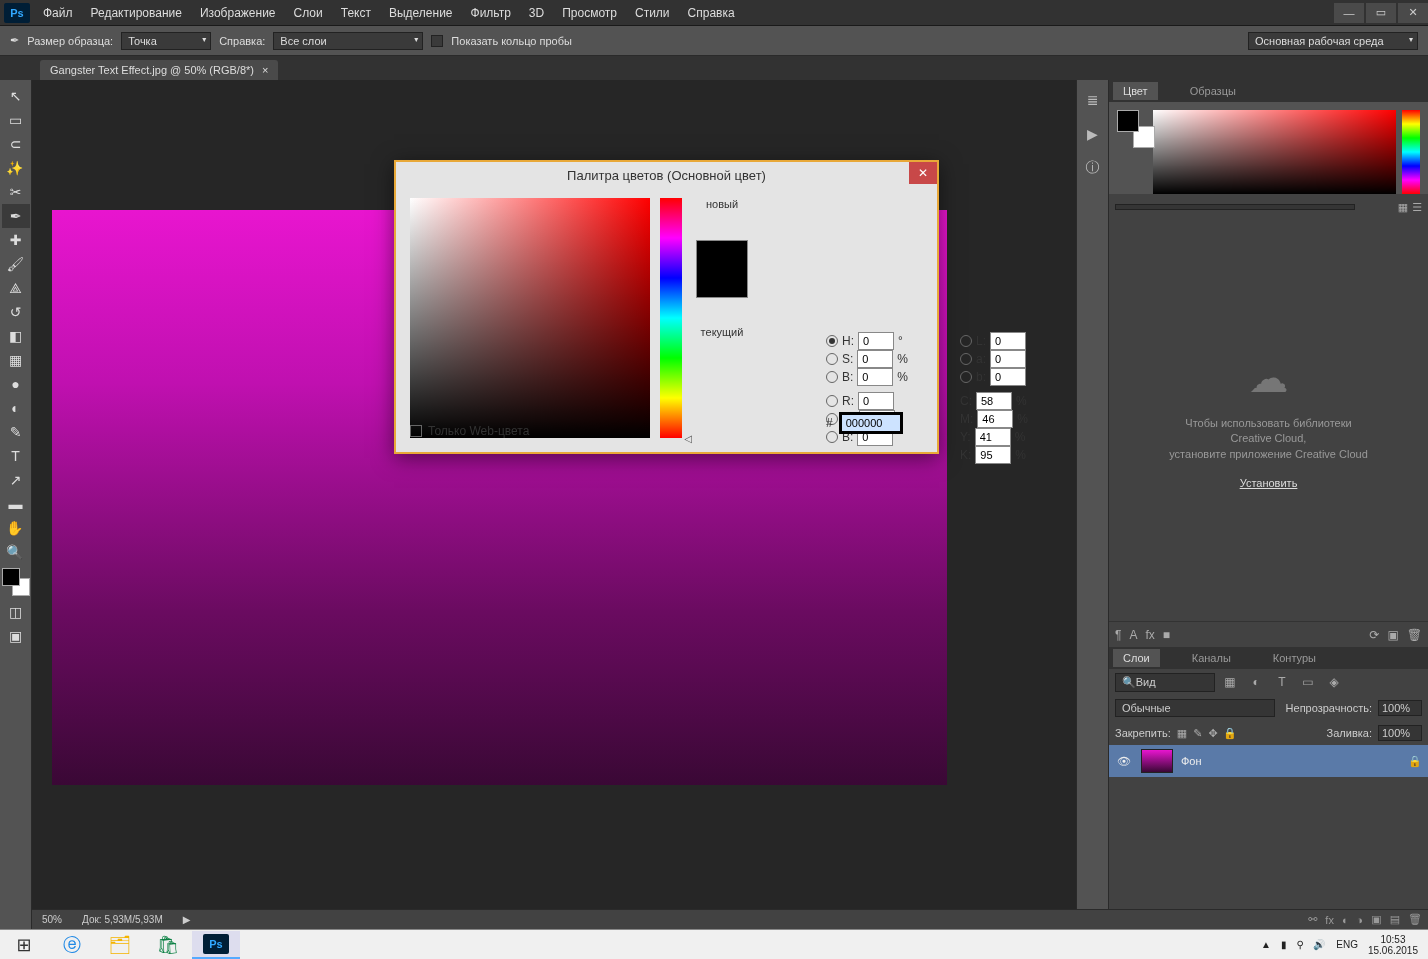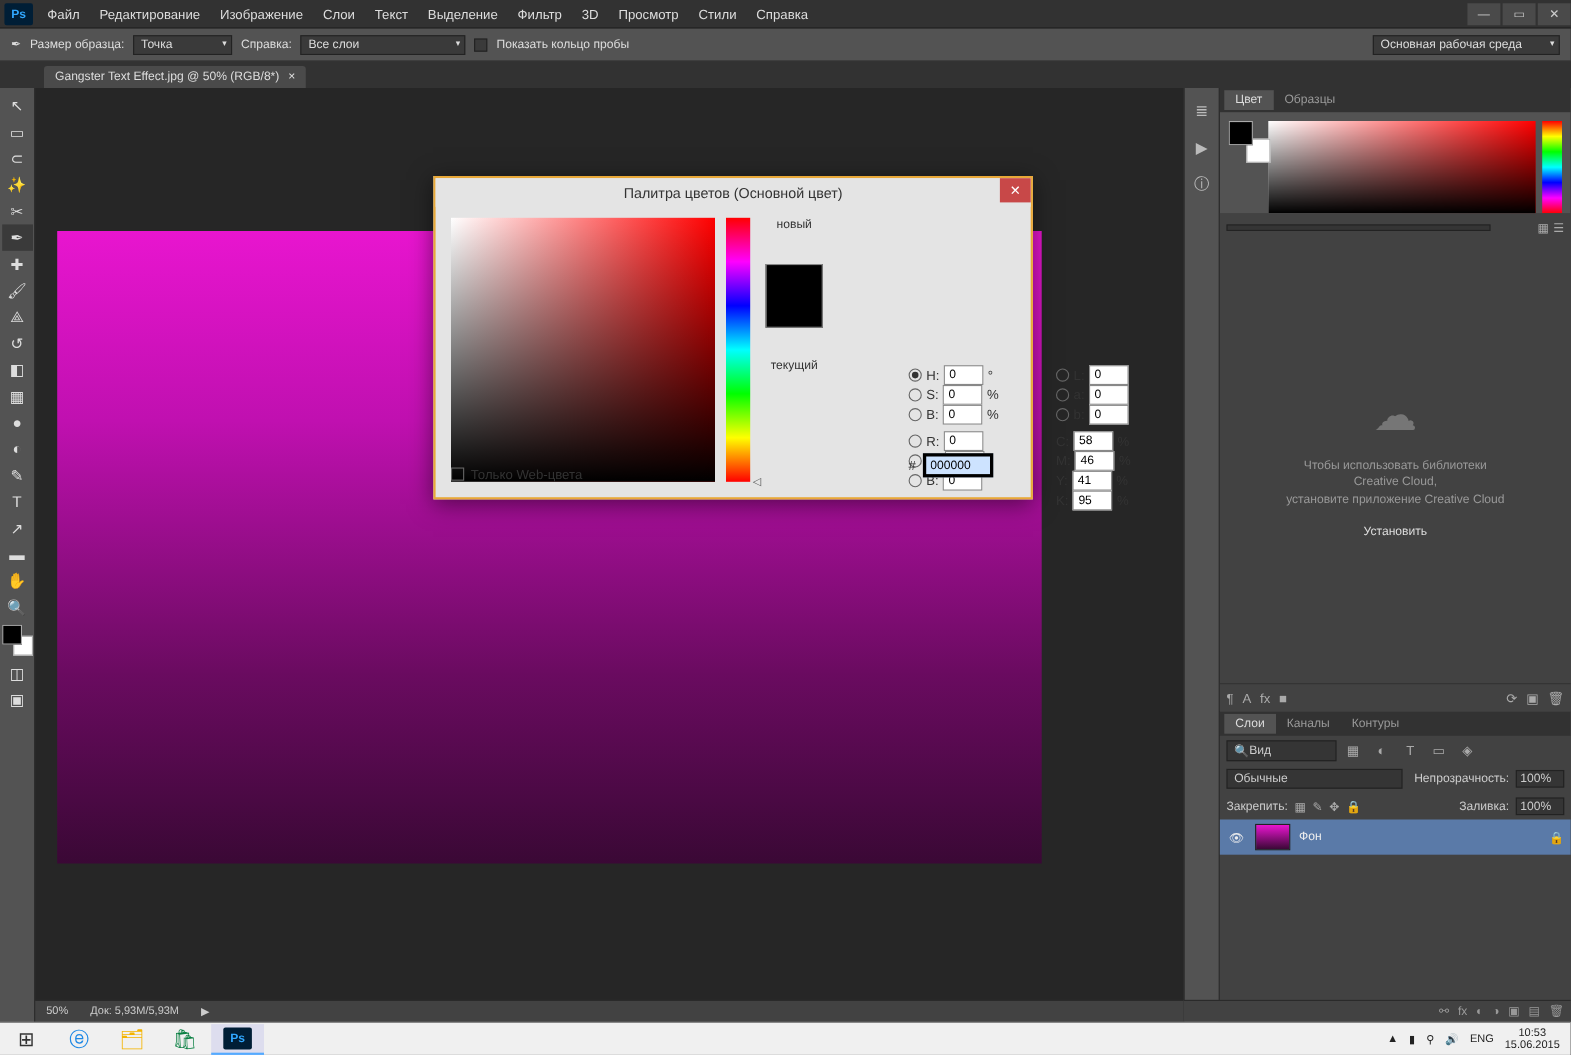--- a/index.html
+++ b/index.html
@@ -38,34 +38,34 @@
 
 .canvas-area { flex: 1; background: #262626; position: relative; overflow: hidden; }
 .canvas { position: absolute; left: 20px; top: 130px; width: 895px; height: 575px; background: linear-gradient(180deg, #e815cf 0%, #c010b0 30%, #6a0b60 70%, #3a0835 100%); }
 
 
 .right-strip { width: 32px; background: #535353; display: flex; flex-direction: column; align-items: center; gap: 14px; padding-top: 10px; border-left: 1px solid #2a2a2a; }
 .strip-icon { width: 20px; height: 20px; color: #bbb; display: flex; align-items: center; justify-content: center; font-size: 14px; }
 
 
 .right-panels { width: 320px; background: #535353; display: flex; flex-direction: column; border-left: 1px solid #2a2a2a; }
-.panel-tabs { height: 22px; background: #323232; display: flex; align-items: center; padding-left: 4px; }
+.panel-tabs { height: 22px; background: #323232; display: flex; align-items: center; padding-left: 4px; gap: 22px; }
 .ptab { padding: 3px 10px; font-size: 11px; color: #999; }
 .ptab.active { background: #535353; color: #ddd; }
 .color-panel { height: 92px; padding: 8px; display: flex; gap: 6px; }
 .color-swatch { width: 30px; height: 30px; position: relative; }
 .color-swatch .fg { width: 22px; height: 22px; background: #000; border: 1px solid #aaa; position: absolute; top: 0; left: 0; z-index: 2; }
 .color-swatch .bg { width: 22px; height: 22px; background: #fff; border: 1px solid #aaa; position: absolute; bottom: -8px; right: -8px; }
 .gradient-box { flex: 1; height: 84px; background: linear-gradient(90deg, #fff 0%, #ff0000 100%), linear-gradient(180deg, rgba(0,0,0,0) 0%, #000 100%); background-blend-mode: multiply; }
 .hue-strip { width: 18px; height: 84px; background: linear-gradient(180deg, red, yellow, lime, cyan, blue, magenta, red); }
 
 .lib-panel { flex: 1; background: #424242; padding-top: 0; display: flex; flex-direction: column; }
 .lib-body { flex: 1; display: flex; flex-direction: column; align-items: center; justify-content: center; color: #999; text-align: center; padding: 10px; font-size: 11px; line-height: 1.4; }
 .cloud-icon { font-size: 40px; margin-bottom: 10px; opacity: 0.6; }
-.install-link { color: #ddd; margin-top: 14px; }
+.install-link { color: #ddd; text-decoration: underline; margin-top: 14px; }
 .lib-bottom-icons { height: 26px; background: #424242; display: flex; align-items: center; padding: 0 6px; gap: 8px; color: #aaa; border-top: 1px solid #333; }
 .lib-bottom-icons span { font-size: 12px; }
 .lib-bottom-icons .r { margin-left: auto; display: flex; gap: 8px; }
 
 .layers-panel { height: 260px; background: #424242; display: flex; flex-direction: column; }
 .layer-filter { height: 26px; display: flex; align-items: center; padding: 0 6px; gap: 4px; }
 .layer-filter .dd { background: #353535; border: 1px solid #222; padding: 2px 6px; width: 100px; font-size: 11px; display: flex; align-items: center; }
 .layer-filter .icon { width: 22px; height: 20px; display: flex; align-items: center; justify-content: center; color: #aaa; font-size: 12px; }
 .layer-opts { height: 26px; display: flex; align-items: center; padding: 0 6px; gap: 6px; font-size: 11px; }
 .layer-opts .dd2 { background: #353535; border: 1px solid #222; padding: 2px 6px; width: 160px; }

